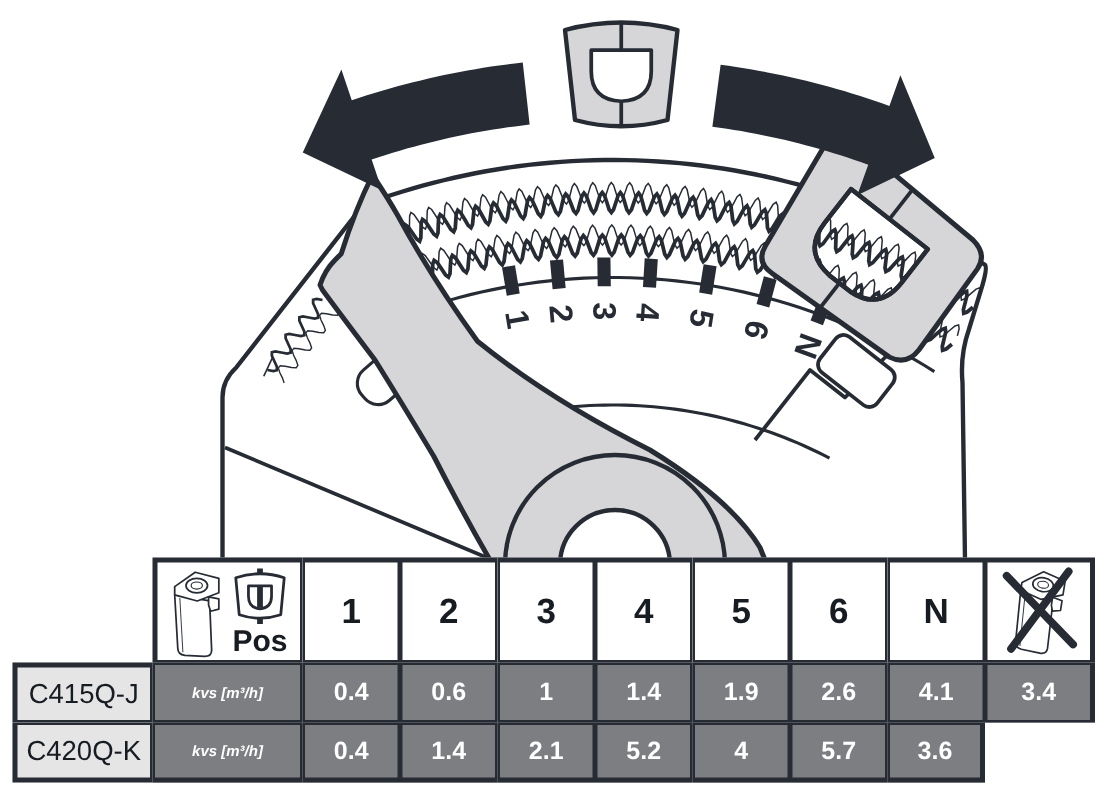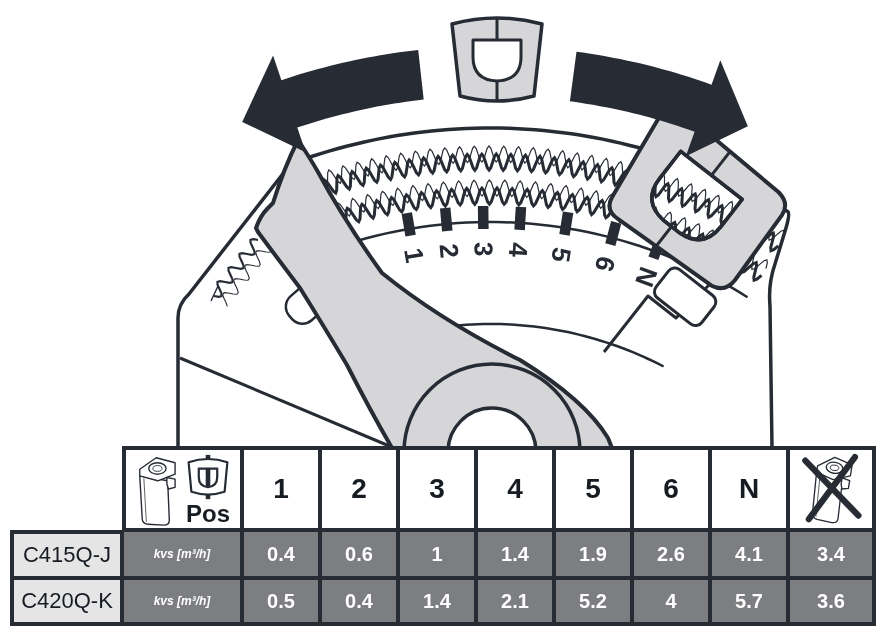--- a/index.html
+++ b/index.html
@@ -162,21 +162,20 @@
     <div class="cell val">0.6</div>
     <div class="cell val">1</div>
     <div class="cell val">1.4</div>
     <div class="cell val">1.9</div>
     <div class="cell val">2.6</div>
     <div class="cell val">4.1</div>
     <div class="cell val br">3.4</div>
 
     <div class="cell model bl bb">C420Q-K</div>
     <div class="cell unit bb">kvs [m³/h]</div>
-    <div class="cell val bb">0.5</div>
     <div class="cell val bb">0.4</div>
     <div class="cell val bb">1.4</div>
     <div class="cell val bb">2.1</div>
     <div class="cell val bb">5.2</div>
     <div class="cell val bb">4</div>
     <div class="cell val bb">5.7</div>
     <div class="cell val bb br">3.6</div>
   </div>
 </div>
 

